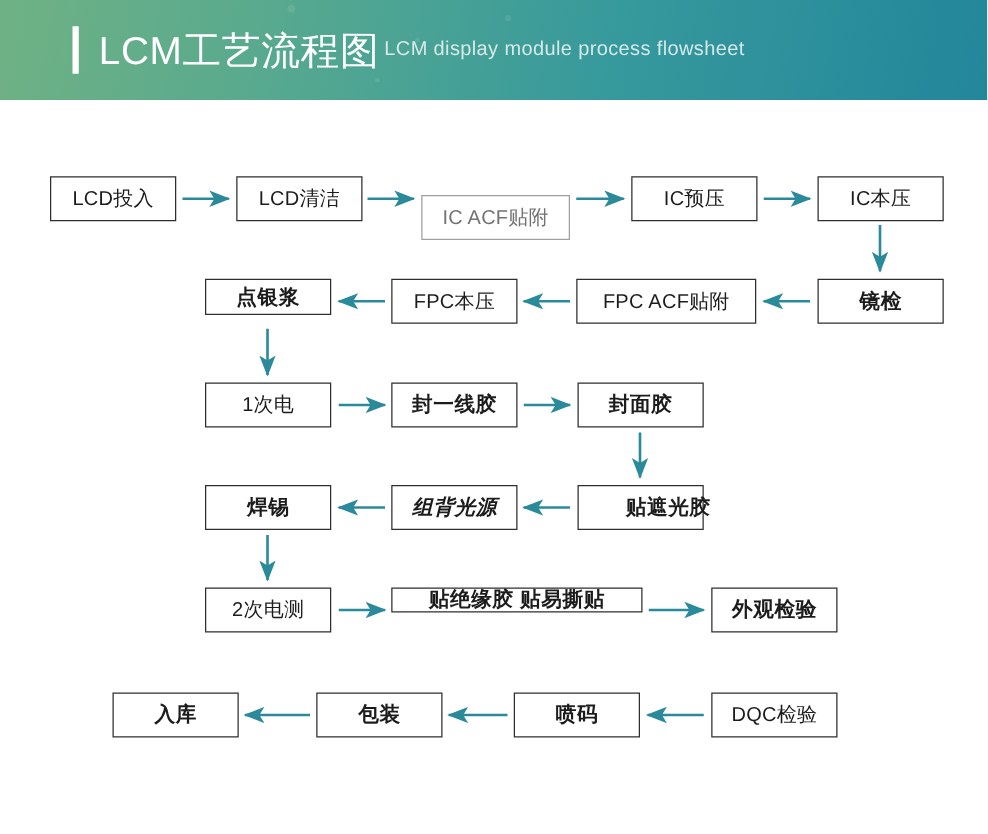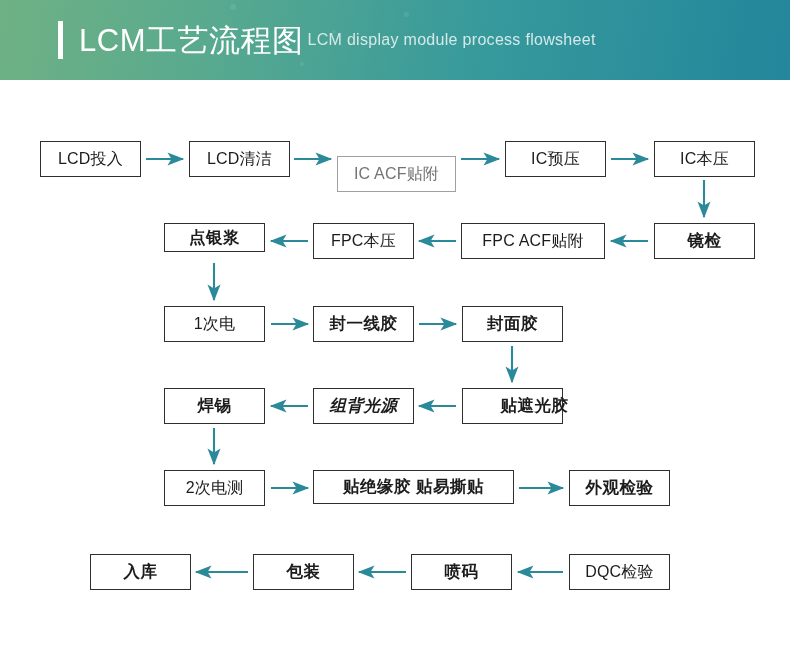--- a/index.html
+++ b/index.html
@@ -183,21 +183,21 @@
 
     <div class="node latin" style="left:164px;top:226px;width:101px;height:36px;">1次电</div>
     <div class="node" style="left:313px;top:226px;width:101px;height:36px;">封一线胶</div>
     <div class="node" style="left:462px;top:226px;width:101px;height:36px;">封面胶</div>
 
     <div class="node" style="left:164px;top:308px;width:101px;height:36px;">焊锡</div>
     <div class="node" style="left:313px;top:308px;width:101px;height:36px;font-style:italic;">组背光源</div>
     <div class="node" style="left:462px;top:308px;width:101px;height:36px;padding-left:44px;">贴遮光胶</div>
 
     <div class="node latin" style="left:164px;top:390px;width:101px;height:36px;">2次电测</div>
-    <div class="node" style="left:313px;top:390px;width:201px;height:34px;">贴绝缘胶 贴易撕贴</div>
+    <div class="node" style="left:313px;top:390px;width:201px;height:20px;">贴绝缘胶 贴易撕贴</div>
     <div class="node" style="left:569px;top:390px;width:101px;height:36px;">外观检验</div>
 
     <div class="node" style="left:90px;top:474px;width:101px;height:36px;">入库</div>
     <div class="node" style="left:253px;top:474px;width:101px;height:36px;">包装</div>
     <div class="node" style="left:411px;top:474px;width:101px;height:36px;">喷码</div>
     <div class="node latin" style="left:569px;top:474px;width:101px;height:36px;">DQC检验</div>
 
   </div>
 </div>
 

